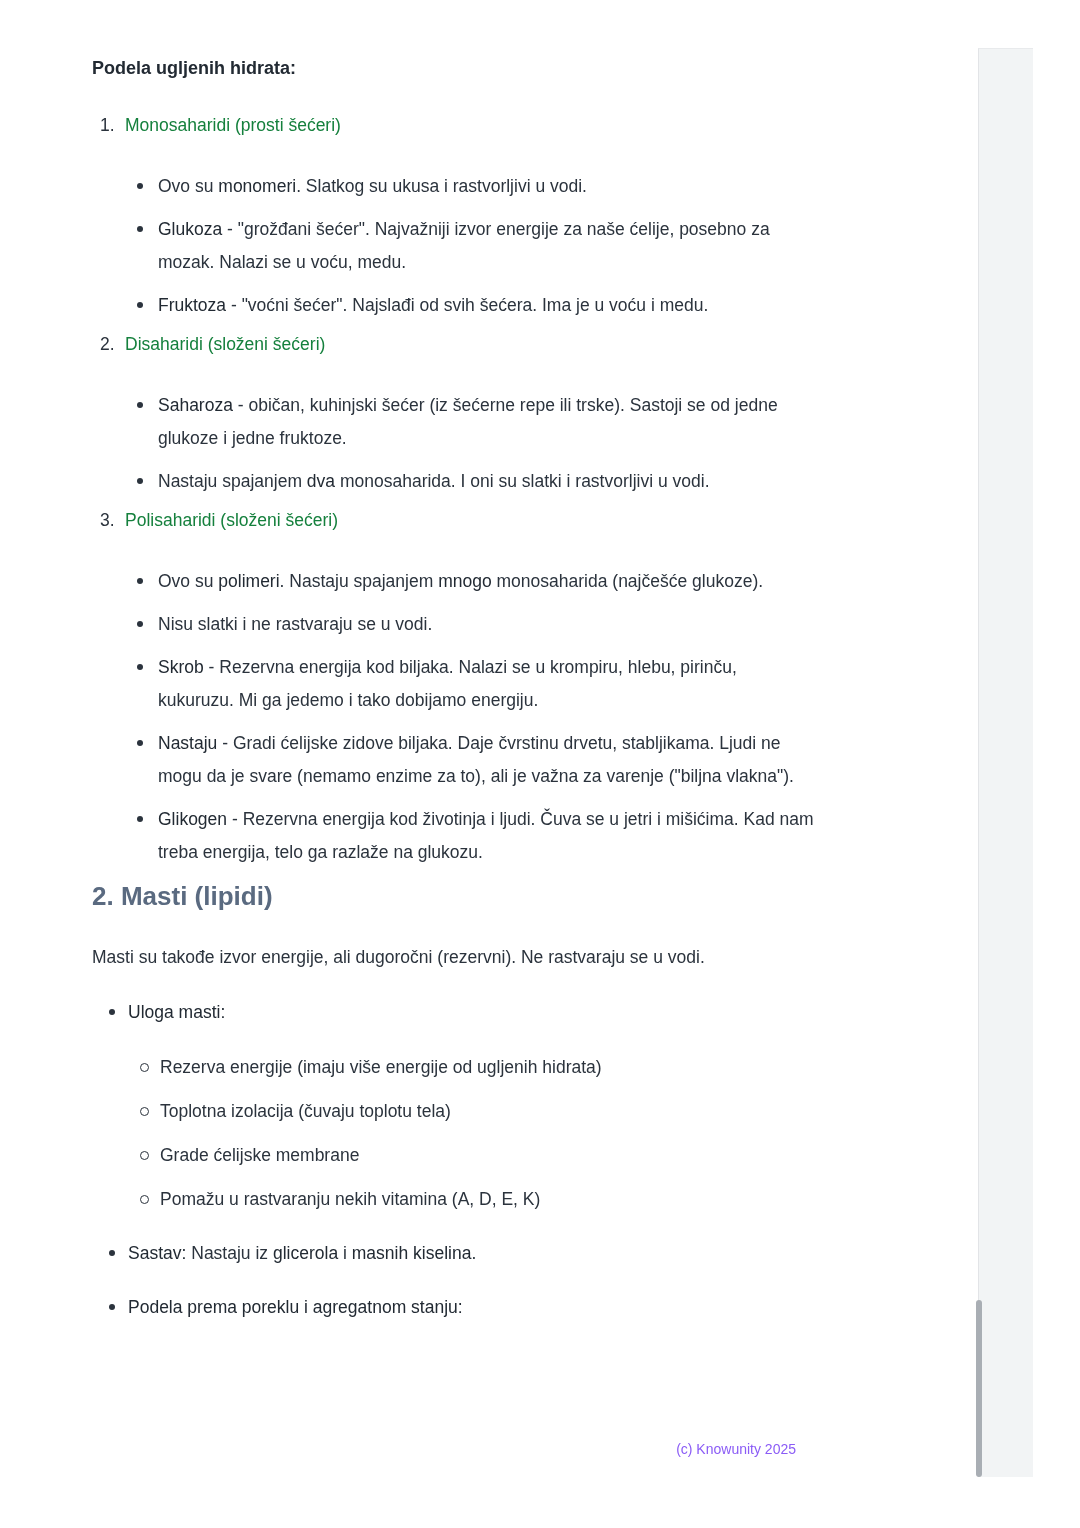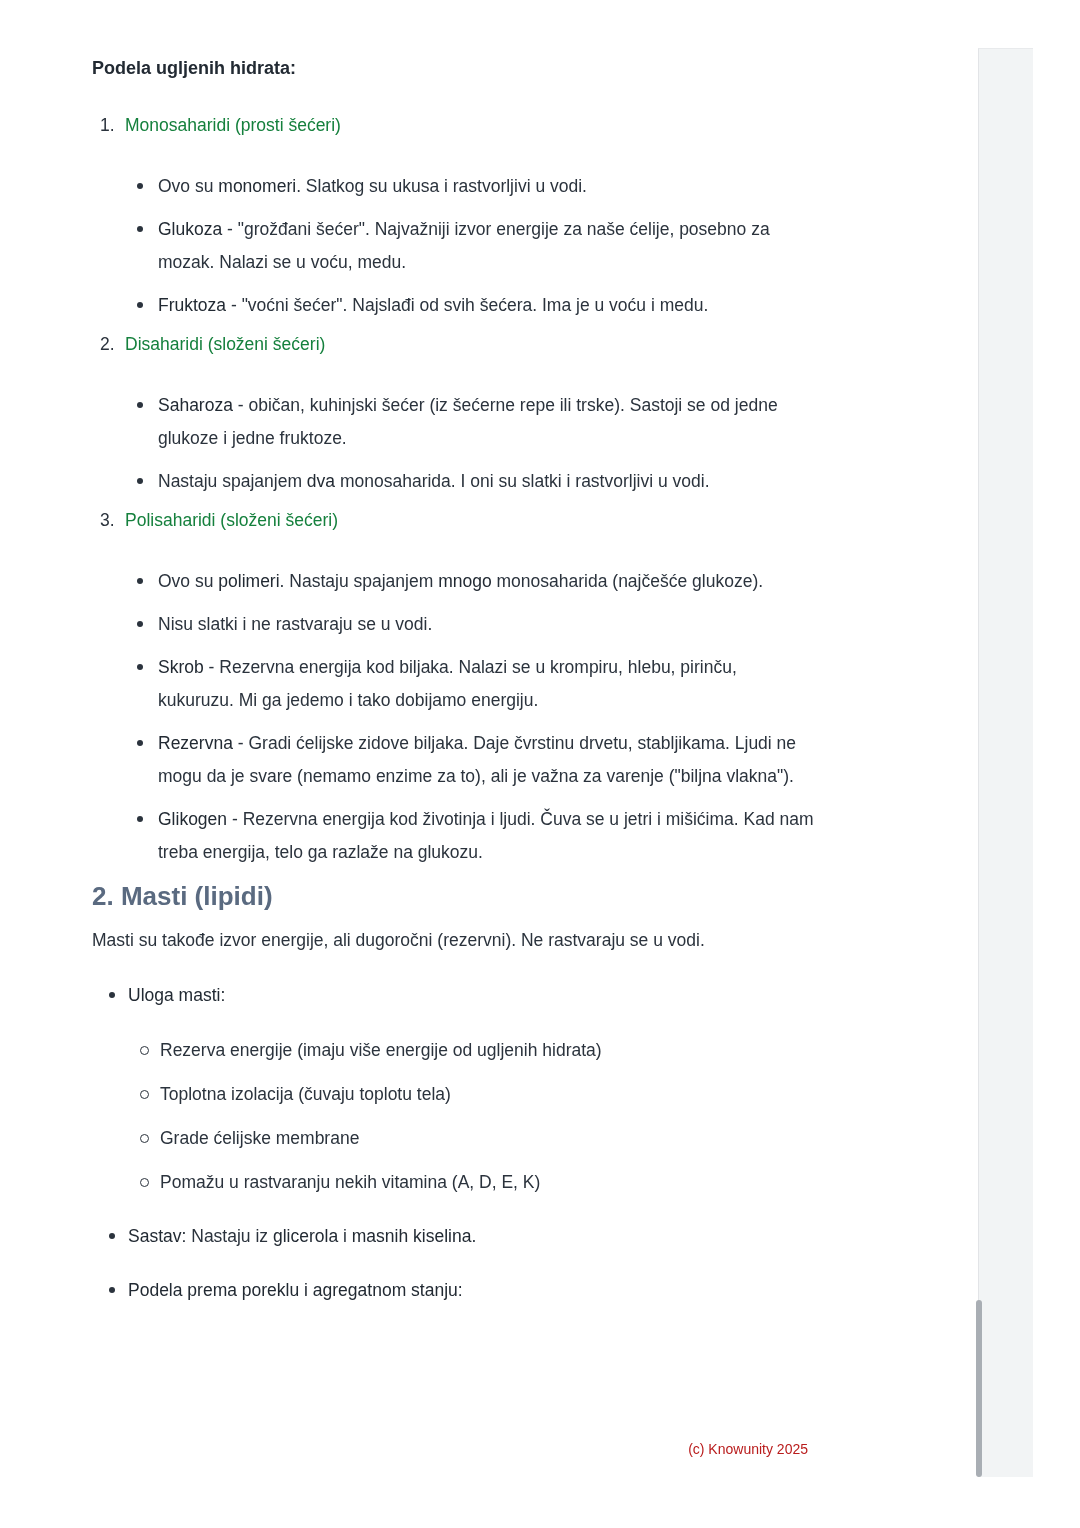--- a/index.html
+++ b/index.html
@@ -63,21 +63,21 @@
     border-radius: 50%;
     background: #2b333d;
   }
   strong { font-weight: 400; color: #222a33; }
 
   .section-heading {
     font-size: 26px;
     font-weight: 600;
     line-height: 32px;
     color: #5a6a80;
-    margin: 10px 0 12px 0;
+    margin: 10px 0 29px 0;
   }
   .section-intro {
     margin: 0 0 22px 0;
     line-height: 33px;
   }
   ul.masti-list { margin: 8px; padding: 0; list-style: none; }
   ul.masti-list > li {
     position: relative;
     padding-left: 28px;
     margin-bottom: 21px;
@@ -122,24 +122,24 @@
   .scroll-thumb {
     position: absolute;
     left: 976px; top: 1300px;
     width: 6px; height: 177px;
     background: #a9aeb4;
     border-radius: 3px;
     z-index: 2;
   }
   .copyright {
     position: absolute;
-    top: 1440px; right: 72px;
+    top: 1440px; right: 84px;
     font-size: 14px;
     line-height: 18px;
-    color: #b91c1c;
+    color: #8b5cf6;
     z-index: 3;
     white-space: nowrap;
   }
 </style>
 </head>
 <body>
 
 <div class="page">
 
   <div class="content">
@@ -164,21 +164,21 @@
           <li><span>Nastaju spajanjem </span><strong>dva</strong><span> monosaharida. I oni su slatki i rastvorljivi u vodi.</span></li>
         </ul>
       </li>
       <li>
         <span class="item-number">3.</span>
         <span class="item-header">Polisaharidi (složeni šećeri)</span>
         <ul class="bullets">
           <li><span>Ovo su </span><strong>polimeri</strong><span>. Nastaju spajanjem </span><strong>mnogo</strong><span> monosaharida (najčešće glukoze).</span></li>
           <li><span>Nisu slatki i ne rastvaraju se u vodi.</span></li>
           <li><strong>Skrob</strong><span> - Rezervna energija kod biljaka. Nalazi se u krompiru, hlebu, pirinču, kukuruzu. Mi ga jedemo i tako dobijamo energiju.</span></li>
-          <li><strong>Rezervna</strong><span> - Gradi ćelijske zidove biljaka. Daje čvrstinu drvetu, stabljikama. Ljudi ne mogu da je svare (nemamo enzime za to), ali je važna za varenje ("biljna vlakna").</span></li>
+          <li><strong>Nastaju</strong><span> - Gradi ćelijske zidove biljaka. Daje čvrstinu drvetu, stabljikama. Ljudi ne mogu da je svare (nemamo enzime za to), ali je važna za varenje ("biljna vlakna").</span></li>
           <li><strong>Glikogen</strong><span> - Rezervna energija kod životinja i ljudi. Čuva se u jetri i mišićima. Kad nam treba energija, telo ga razlaže na glukozu.</span></li>
         </ul>
       </li>
     </ol>
 
     <h2 class="section-heading">2. Masti (lipidi)</h2>
 
     <p class="section-intro">Masti su takođe izvor energije, ali dugoročni (rezervni). Ne rastvaraju se u vodi.</p>
 
     <ul class="masti-list">

